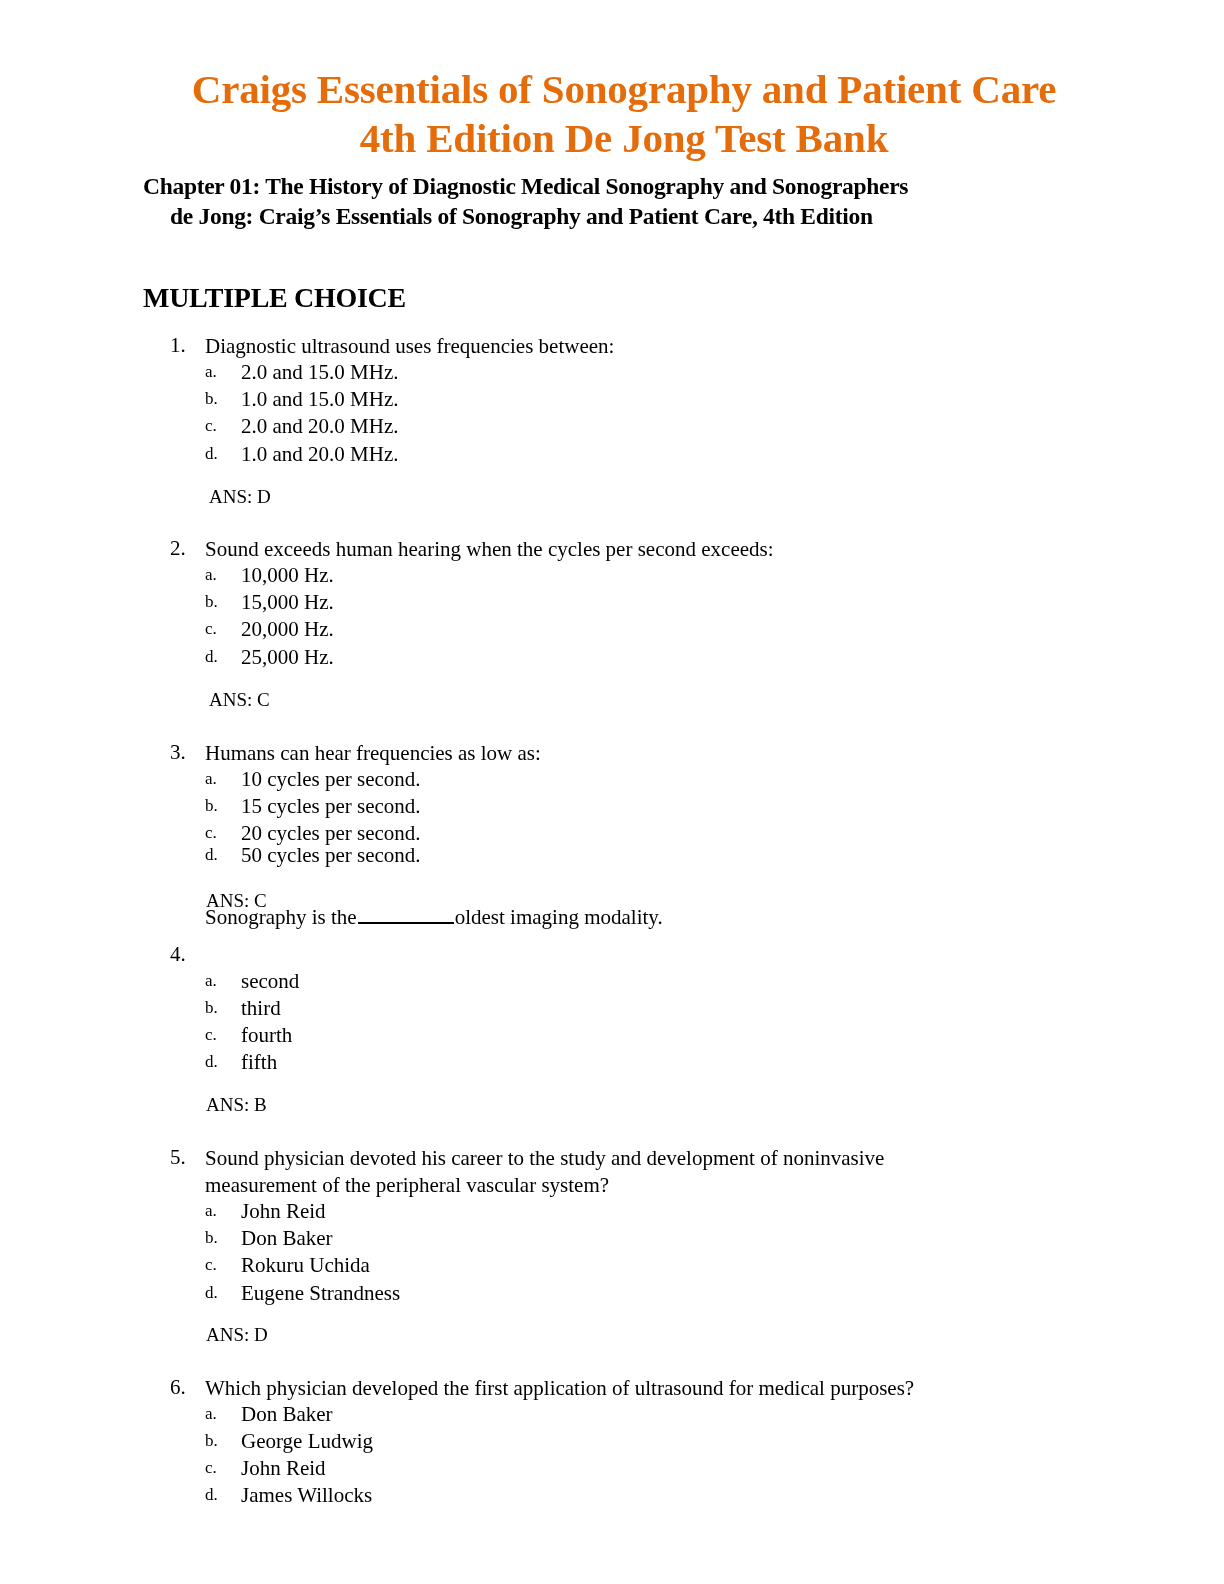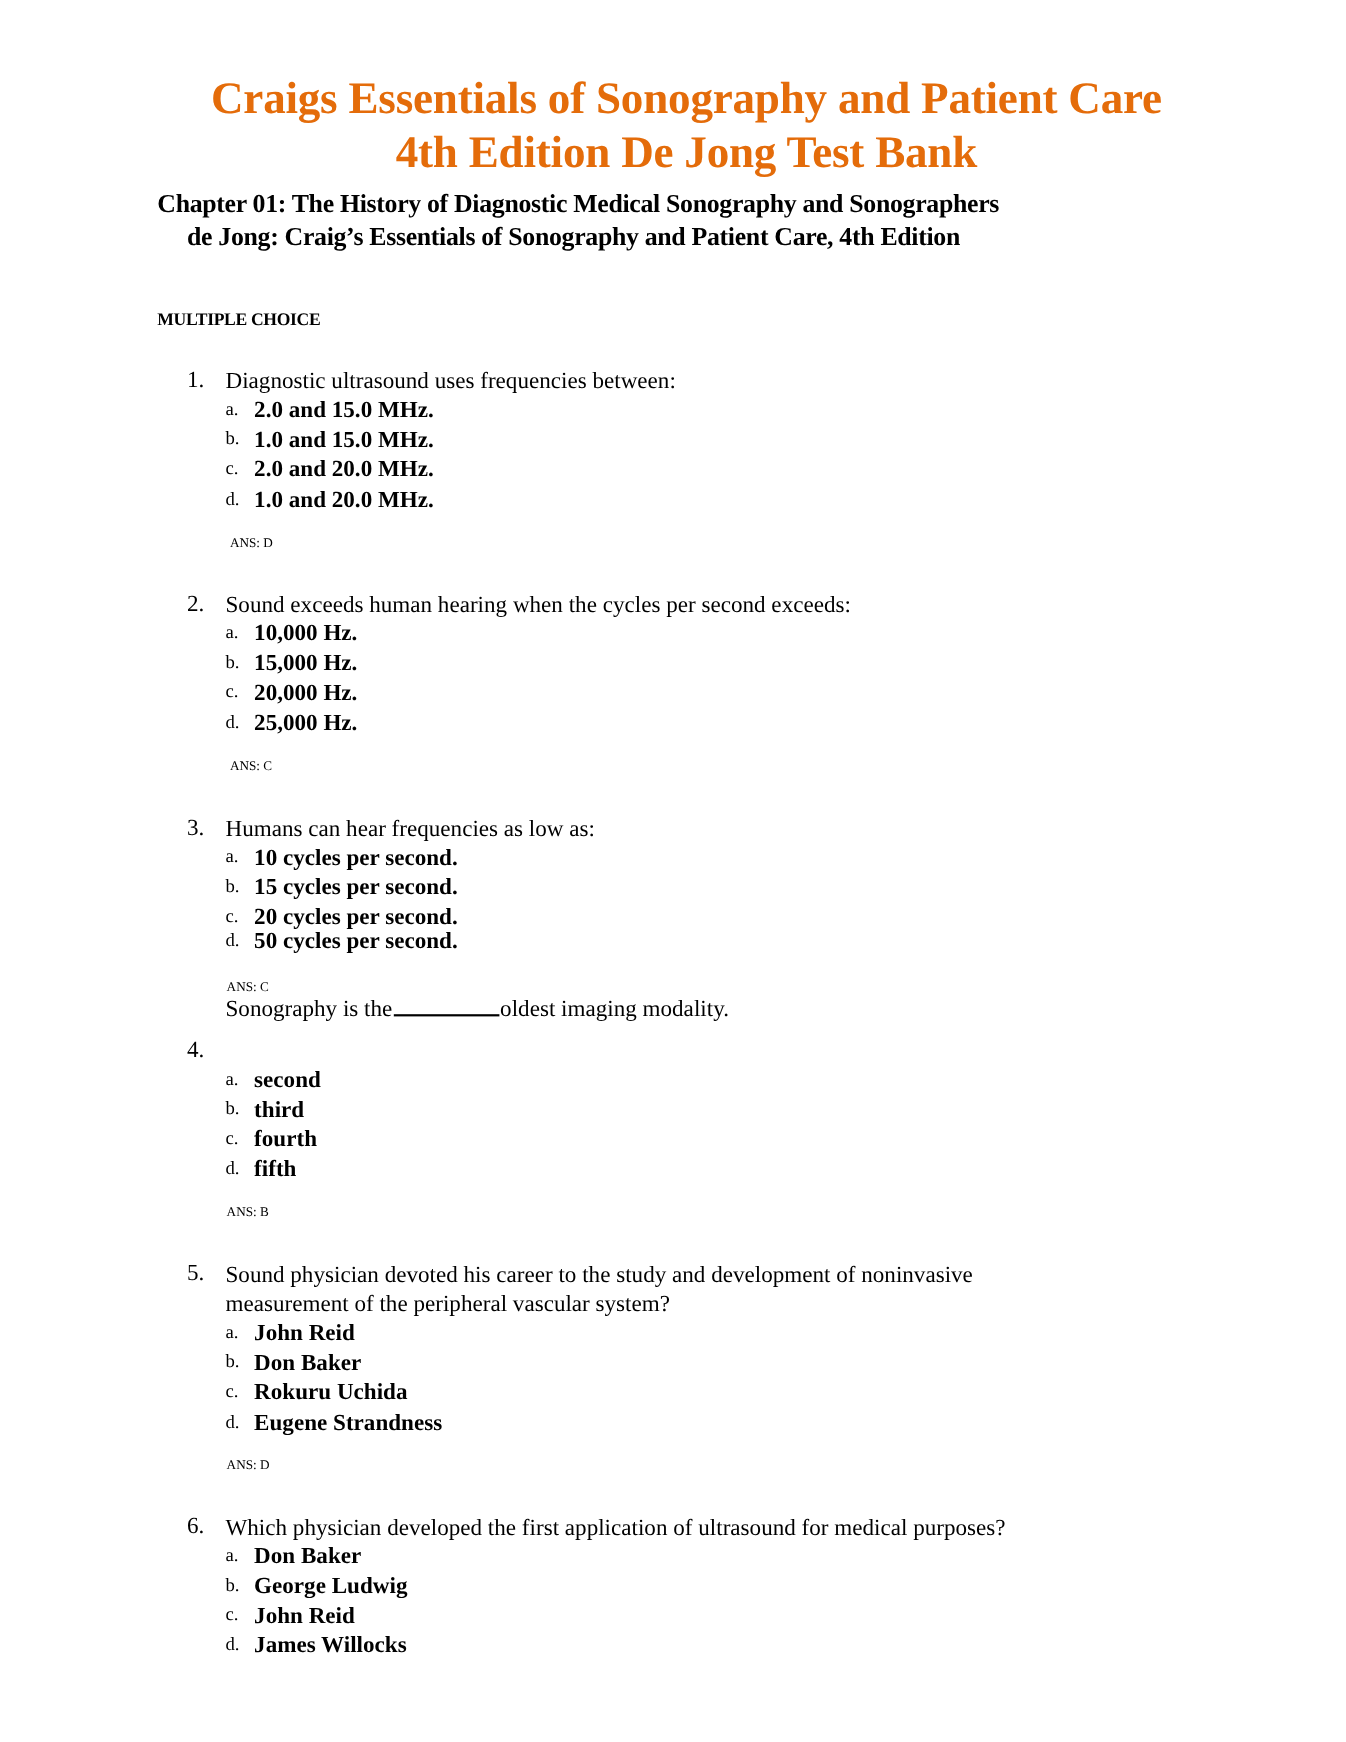--- a/index.html
+++ b/index.html
@@ -15,29 +15,29 @@
     .title.l1 { top: 64px; left: 12px; }
     .title.l2 { top: 113px; left: 12px; }
     .chapter {
       position: absolute; left: 143px; font-weight: bold; font-size: 23.5px;
       line-height: 30px; letter-spacing: -0.3px; text-align: right;
     }
     .chapter.c1 { top: 171px; }
     .chapter.c2 { top: 201px; margin-left: 27px; }
     .section {
       position: absolute; left: 143px; top: 282px; font-weight: bold;
-      font-size: 16px; letter-spacing: -0.3px;
+      font-size: 28px; letter-spacing: -0.3px;
     }
     .q { position: absolute; left: 0; width: 1224px; }
     .qnum { position: absolute; left: 170px; font-size: 21px; }
     .qtext { position: absolute; left: 205px; font-size: 21px; line-height: 27px; width: 820px; }
     .opt { position: absolute; font-size: 21px; }
     .opt .letter { position: absolute; left: 205px; font-size: 17px; top: 2px; }
-    .opt .otext { position: absolute; left: 231px; white-space: nowrap; font-weight: bold; }
-    .ans { position: absolute; left: 209px; font-size: 12px; }
+    .opt .otext { position: absolute; left: 241px; white-space: nowrap; }
+    .ans { position: absolute; left: 209px; font-size: 19px; }
     .ans.wide { left: 206px; }
     .blank {
       display: inline-block; width: 96px; border-bottom: 2px solid #000;
       height: 18px; vertical-align: baseline; margin: 0 1px;
     }
   </style>
 </head>
 <body>
 
 <div>

